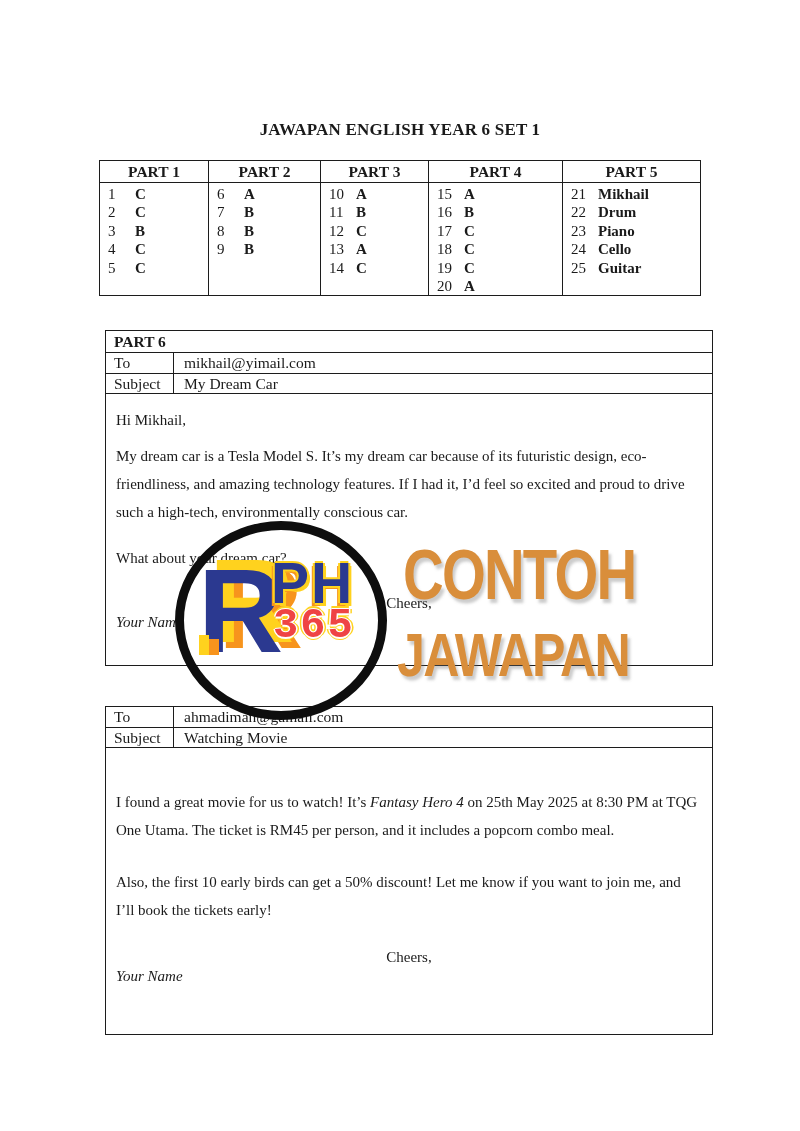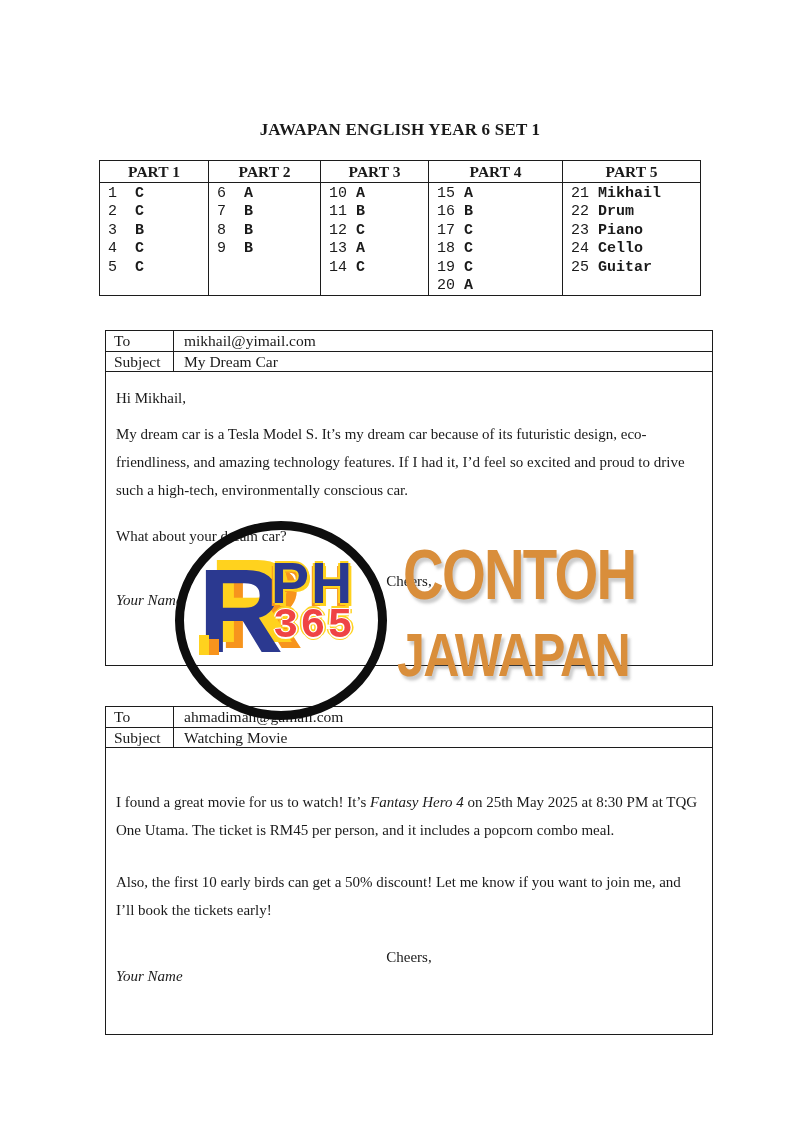--- a/index.html
+++ b/index.html
@@ -7,21 +7,21 @@
         font-family:"Liberation Serif","DejaVu Serif",serif;color:#1a1a1a;margin-top:28px;}
   
   .title{position:absolute;left:0;top:92px;width:800px;text-align:center;
          font-size:17px;font-weight:bold;letter-spacing:.2px;}
   
   .ans-table{position:absolute;left:99px;top:132px;width:601px;height:131px;
              border-collapse:collapse;table-layout:fixed;font-size:15px;}
   .ans-table td{border:1.5px solid #1c1c1c;vertical-align:top;padding:0;}
   .ans-table tr.head td{height:21px;text-align:center;font-weight:bold;
                         font-size:15.5px;line-height:21px;}
-  .ans-table tr.body td{padding:2px 0 0 8px;font-family:Liberation Mono, monospace;}
+  .ans-table tr.body td{padding:2px 0 0 8px;}
   .ans-line{line-height:18.4px;white-space:nowrap;}
   .ans-num{display:inline-block;width:27px;}
   .ans-val{font-weight:bold;}
   
   .ebox{position:absolute;left:105px;width:608px;border:1.5px solid #1c1c1c;
         box-sizing:border-box;background:transparent;}
   .box6{top:302px;height:336px;}
   .box7{top:678px;height:329px;}
   .box-head{height:21px;line-height:21px;padding-left:8px;font-weight:bold;
             font-size:15.5px;border-bottom:1.5px solid #1c1c1c;}
@@ -127,20 +127,21 @@
         <div class="ans-line"><span class="ans-num">22</span><span class="ans-val">Drum</span></div>
         <div class="ans-line"><span class="ans-num">23</span><span class="ans-val">Piano</span></div>
         <div class="ans-line"><span class="ans-num">24</span><span class="ans-val">Cello</span></div>
         <div class="ans-line"><span class="ans-num">25</span><span class="ans-val">Guitar</span></div>
       </td>
     </tr>
   </tbody>
     </table>
 
   <div class="ebox box6">
+    <div class="box-head">PART 6</div>
     <div class="meta-row">
       <div class="meta-label">To</div>
       <div class="meta-value">mikhail@yimail.com</div>
     </div>
     <div class="meta-row">
       <div class="meta-label">Subject</div>
       <div class="meta-value">My Dream Car</div>
     </div>
     <div class="box-body">
       <p class="greet">Hi Mikhail,</p>

